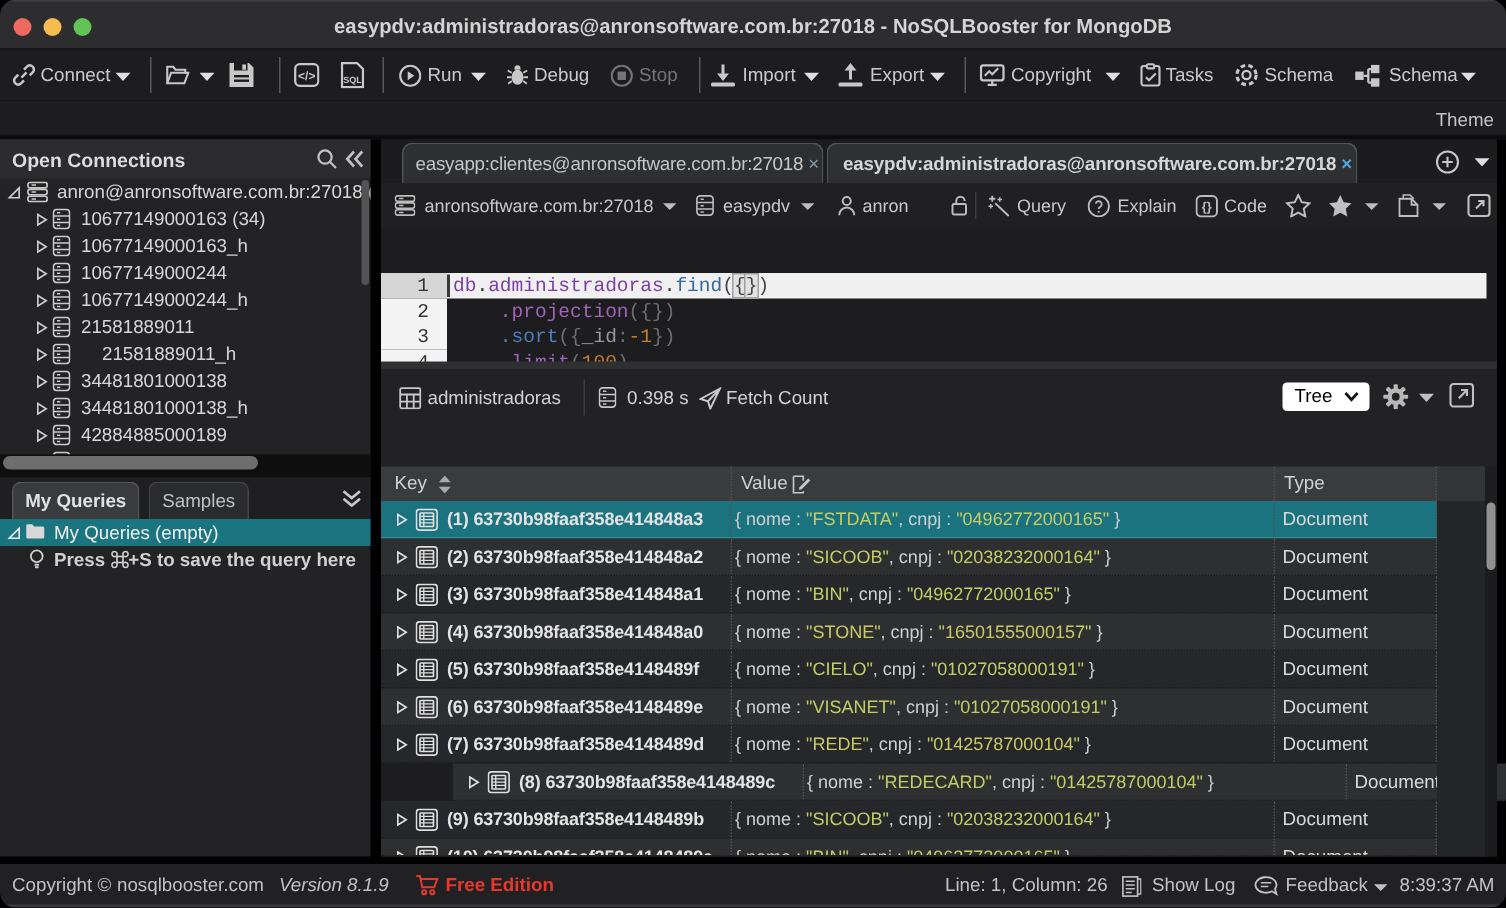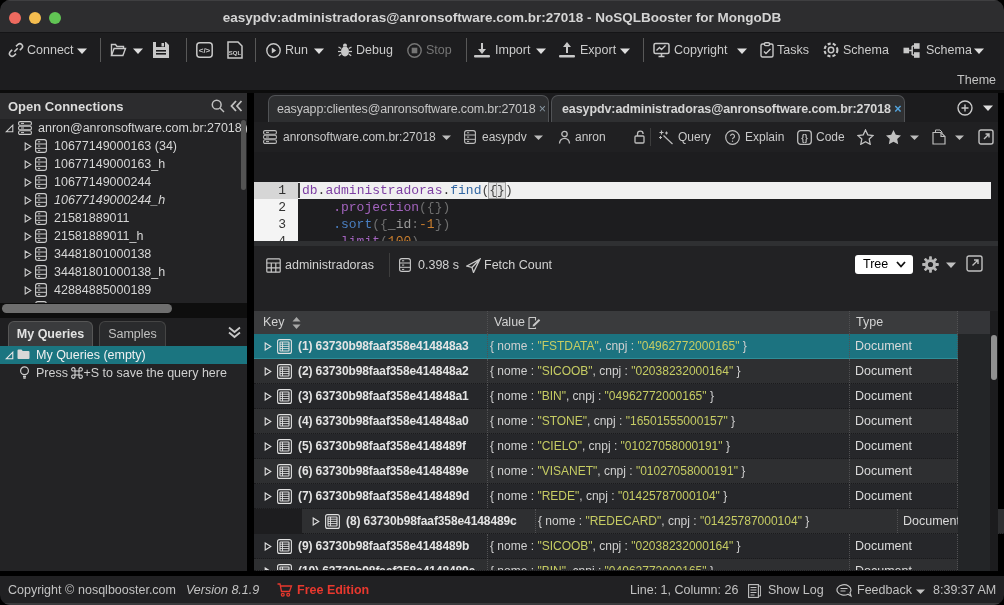--- a/index.html
+++ b/index.html
@@ -263,21 +263,21 @@
           </svg>
         <svg style="position:absolute;left:35px;top:2px;" width="12" height="14" viewBox="0 0 12 14">
             <g stroke="#cccccc" stroke-width="1.1" fill="none">
               <rect x="0.6" y="0.6" width="10.8" height="12.8" rx="2.2"></rect>
               <path d="M0.8 5 h10.4 M0.8 9.3 h10.4" stroke-width="1"></path>
               <path d="M3 2.8 h2.2 M3 7.1 h2.2 M3 11.4 h2.2" stroke-width="1"></path>
             </g>
           </svg>
         <span style="position:absolute;left:54px;">10677149000244</span>
       </div>
-      <div class="treerow" style="top:98px; width:247px;font-style:italic;">
+      <div class="treerow" style="top:98px; width:247px;">
         <svg style="position:absolute;left:24px;top:5px;" width="8" height="9" viewBox="0 0 8 9">
             <path d="M1.2 1 L6.8 4.5 L1.2 8 z" fill="none" stroke="#cccccc" stroke-width="1.1"></path>
           </svg>
         <svg style="position:absolute;left:35px;top:2px;" width="12" height="14" viewBox="0 0 12 14">
             <g stroke="#cccccc" stroke-width="1.1" fill="none">
               <rect x="0.6" y="0.6" width="10.8" height="12.8" rx="2.2"></rect>
               <path d="M0.8 5 h10.4 M0.8 9.3 h10.4" stroke-width="1"></path>
               <path d="M3 2.8 h2.2 M3 7.1 h2.2 M3 11.4 h2.2" stroke-width="1"></path>
             </g>
           </svg>
@@ -300,21 +300,21 @@
         <svg style="position:absolute;left:24px;top:5px;" width="8" height="9" viewBox="0 0 8 9">
             <path d="M1.2 1 L6.8 4.5 L1.2 8 z" fill="none" stroke="#cccccc" stroke-width="1.1"></path>
           </svg>
         <svg style="position:absolute;left:35px;top:2px;" width="12" height="14" viewBox="0 0 12 14">
             <g stroke="#cccccc" stroke-width="1.1" fill="none">
               <rect x="0.6" y="0.6" width="10.8" height="12.8" rx="2.2"></rect>
               <path d="M0.8 5 h10.4 M0.8 9.3 h10.4" stroke-width="1"></path>
               <path d="M3 2.8 h2.2 M3 7.1 h2.2 M3 11.4 h2.2" stroke-width="1"></path>
             </g>
           </svg>
-        <span style="position:absolute;left:54px;">21581889011_h</span>
+        <span style="position:absolute;left:68px;">21581889011_h</span>
       </div>
       <div class="treerow" style="top:152px; width:247px;">
         <svg style="position:absolute;left:24px;top:5px;" width="8" height="9" viewBox="0 0 8 9">
             <path d="M1.2 1 L6.8 4.5 L1.2 8 z" fill="none" stroke="#cccccc" stroke-width="1.1"></path>
           </svg>
         <svg style="position:absolute;left:35px;top:2px;" width="12" height="14" viewBox="0 0 12 14">
             <g stroke="#cccccc" stroke-width="1.1" fill="none">
               <rect x="0.6" y="0.6" width="10.8" height="12.8" rx="2.2"></rect>
               <path d="M0.8 5 h10.4 M0.8 9.3 h10.4" stroke-width="1"></path>
               <path d="M3 2.8 h2.2 M3 7.1 h2.2 M3 11.4 h2.2" stroke-width="1"></path>
@@ -378,21 +378,21 @@
         </svg>
       <span style="position:absolute;left:36px;">My Queries (empty)</span>
     </div>
     <div style="position:absolute; left:0; top:271px; width:247px; height:18px; line-height:18px; font-size:12.5px; color:#d0d0d0;">
       <svg style="position:absolute;left:19px;top:2px;" width="11" height="14" viewBox="0 0 11 14">
           <g stroke="#cfcfcf" stroke-width="1.2" fill="none">
             <circle cx="5.5" cy="4.8" r="3.9"></circle>
             <path d="M4 10.5 h3 M4.3 12.2 h2.4" stroke-width="1.3"></path>
           </g>
         </svg>
-      <span style="position:absolute;left:36px;">Press <svg width="12" height="12" viewBox="0 0 12 12" style="vertical-align:-2px;">
+      <span style="position:absolute;left:36px;font-weight:bold;">Press <svg width="12" height="12" viewBox="0 0 12 12" style="vertical-align:-2px;">
             <g fill="none" stroke="#d0d0d0" stroke-width="1.1">
               <rect x="4" y="4" width="4" height="4"></rect>
               <path d="M4 4 H2.7 A1.7 1.7 0 1 1 4 2.7 z"></path>
               <path d="M8 4 V2.7 A1.7 1.7 0 1 1 9.3 4 z"></path>
               <path d="M8 8 H9.3 A1.7 1.7 0 1 1 8 9.3 z"></path>
               <path d="M4 8 V9.3 A1.7 1.7 0 1 1 2.7 8 z"></path>
             </g>
           </svg>+S to save the query here</span>
     </div>
   </div>

